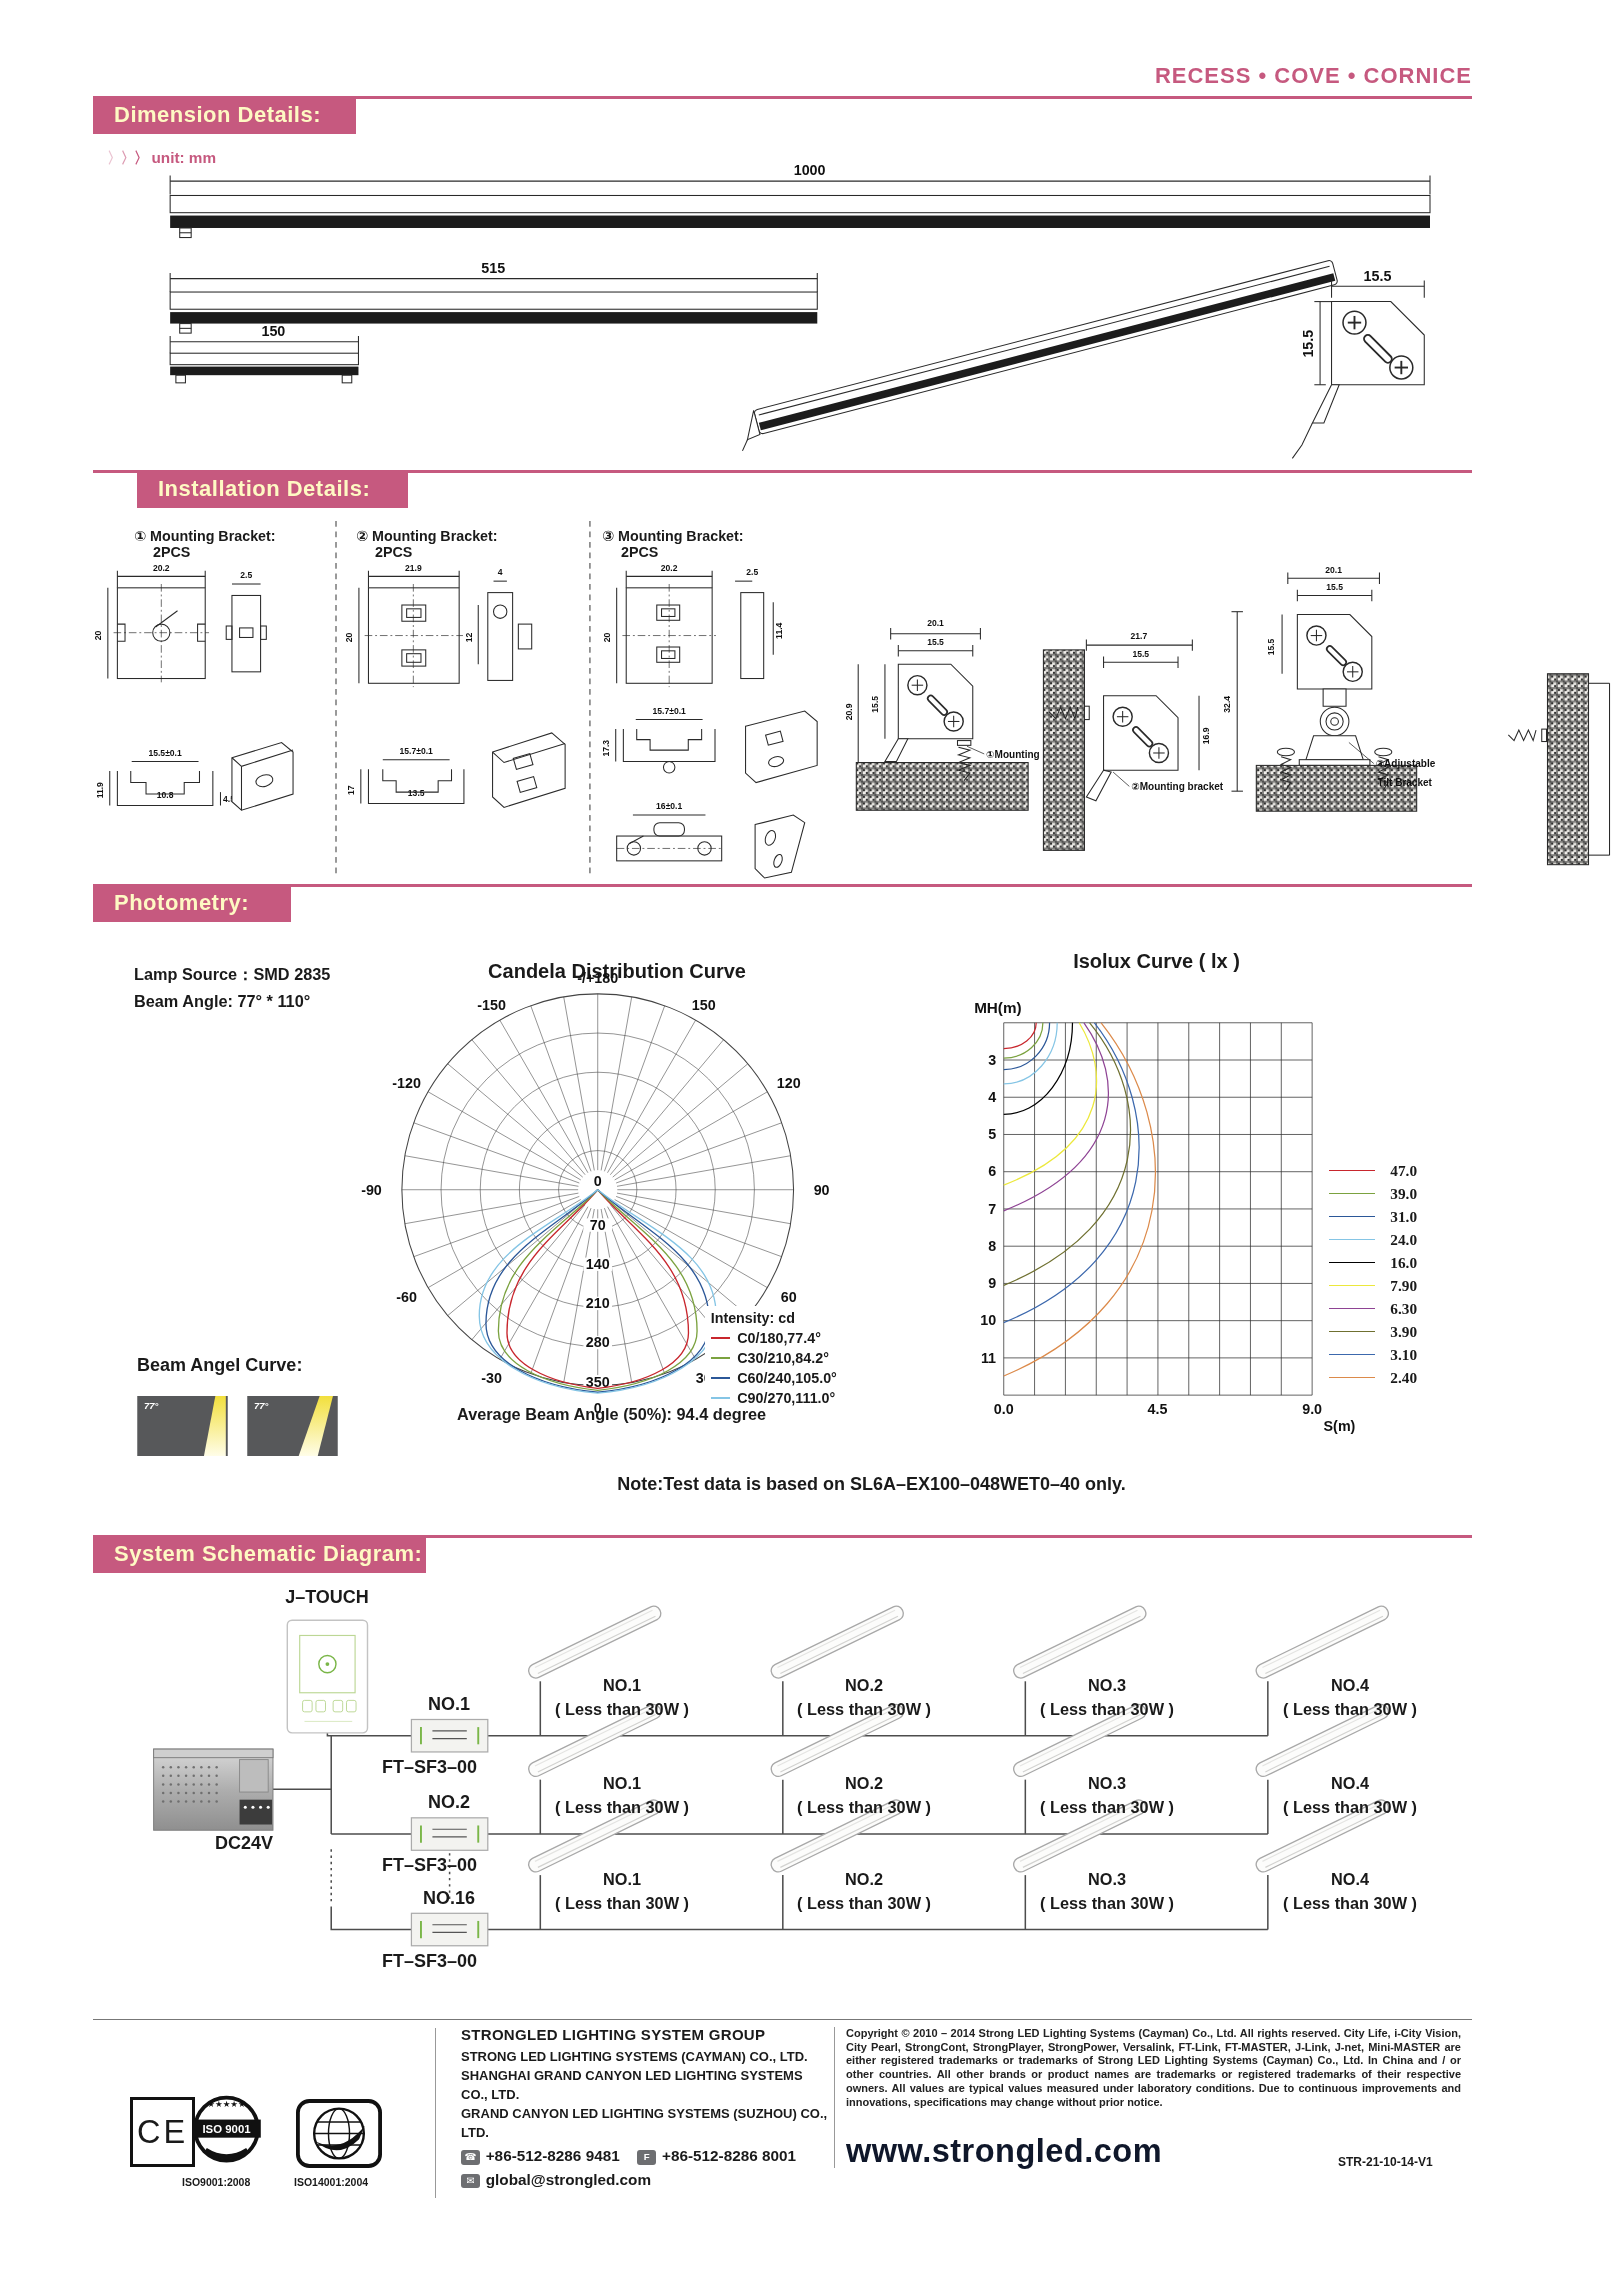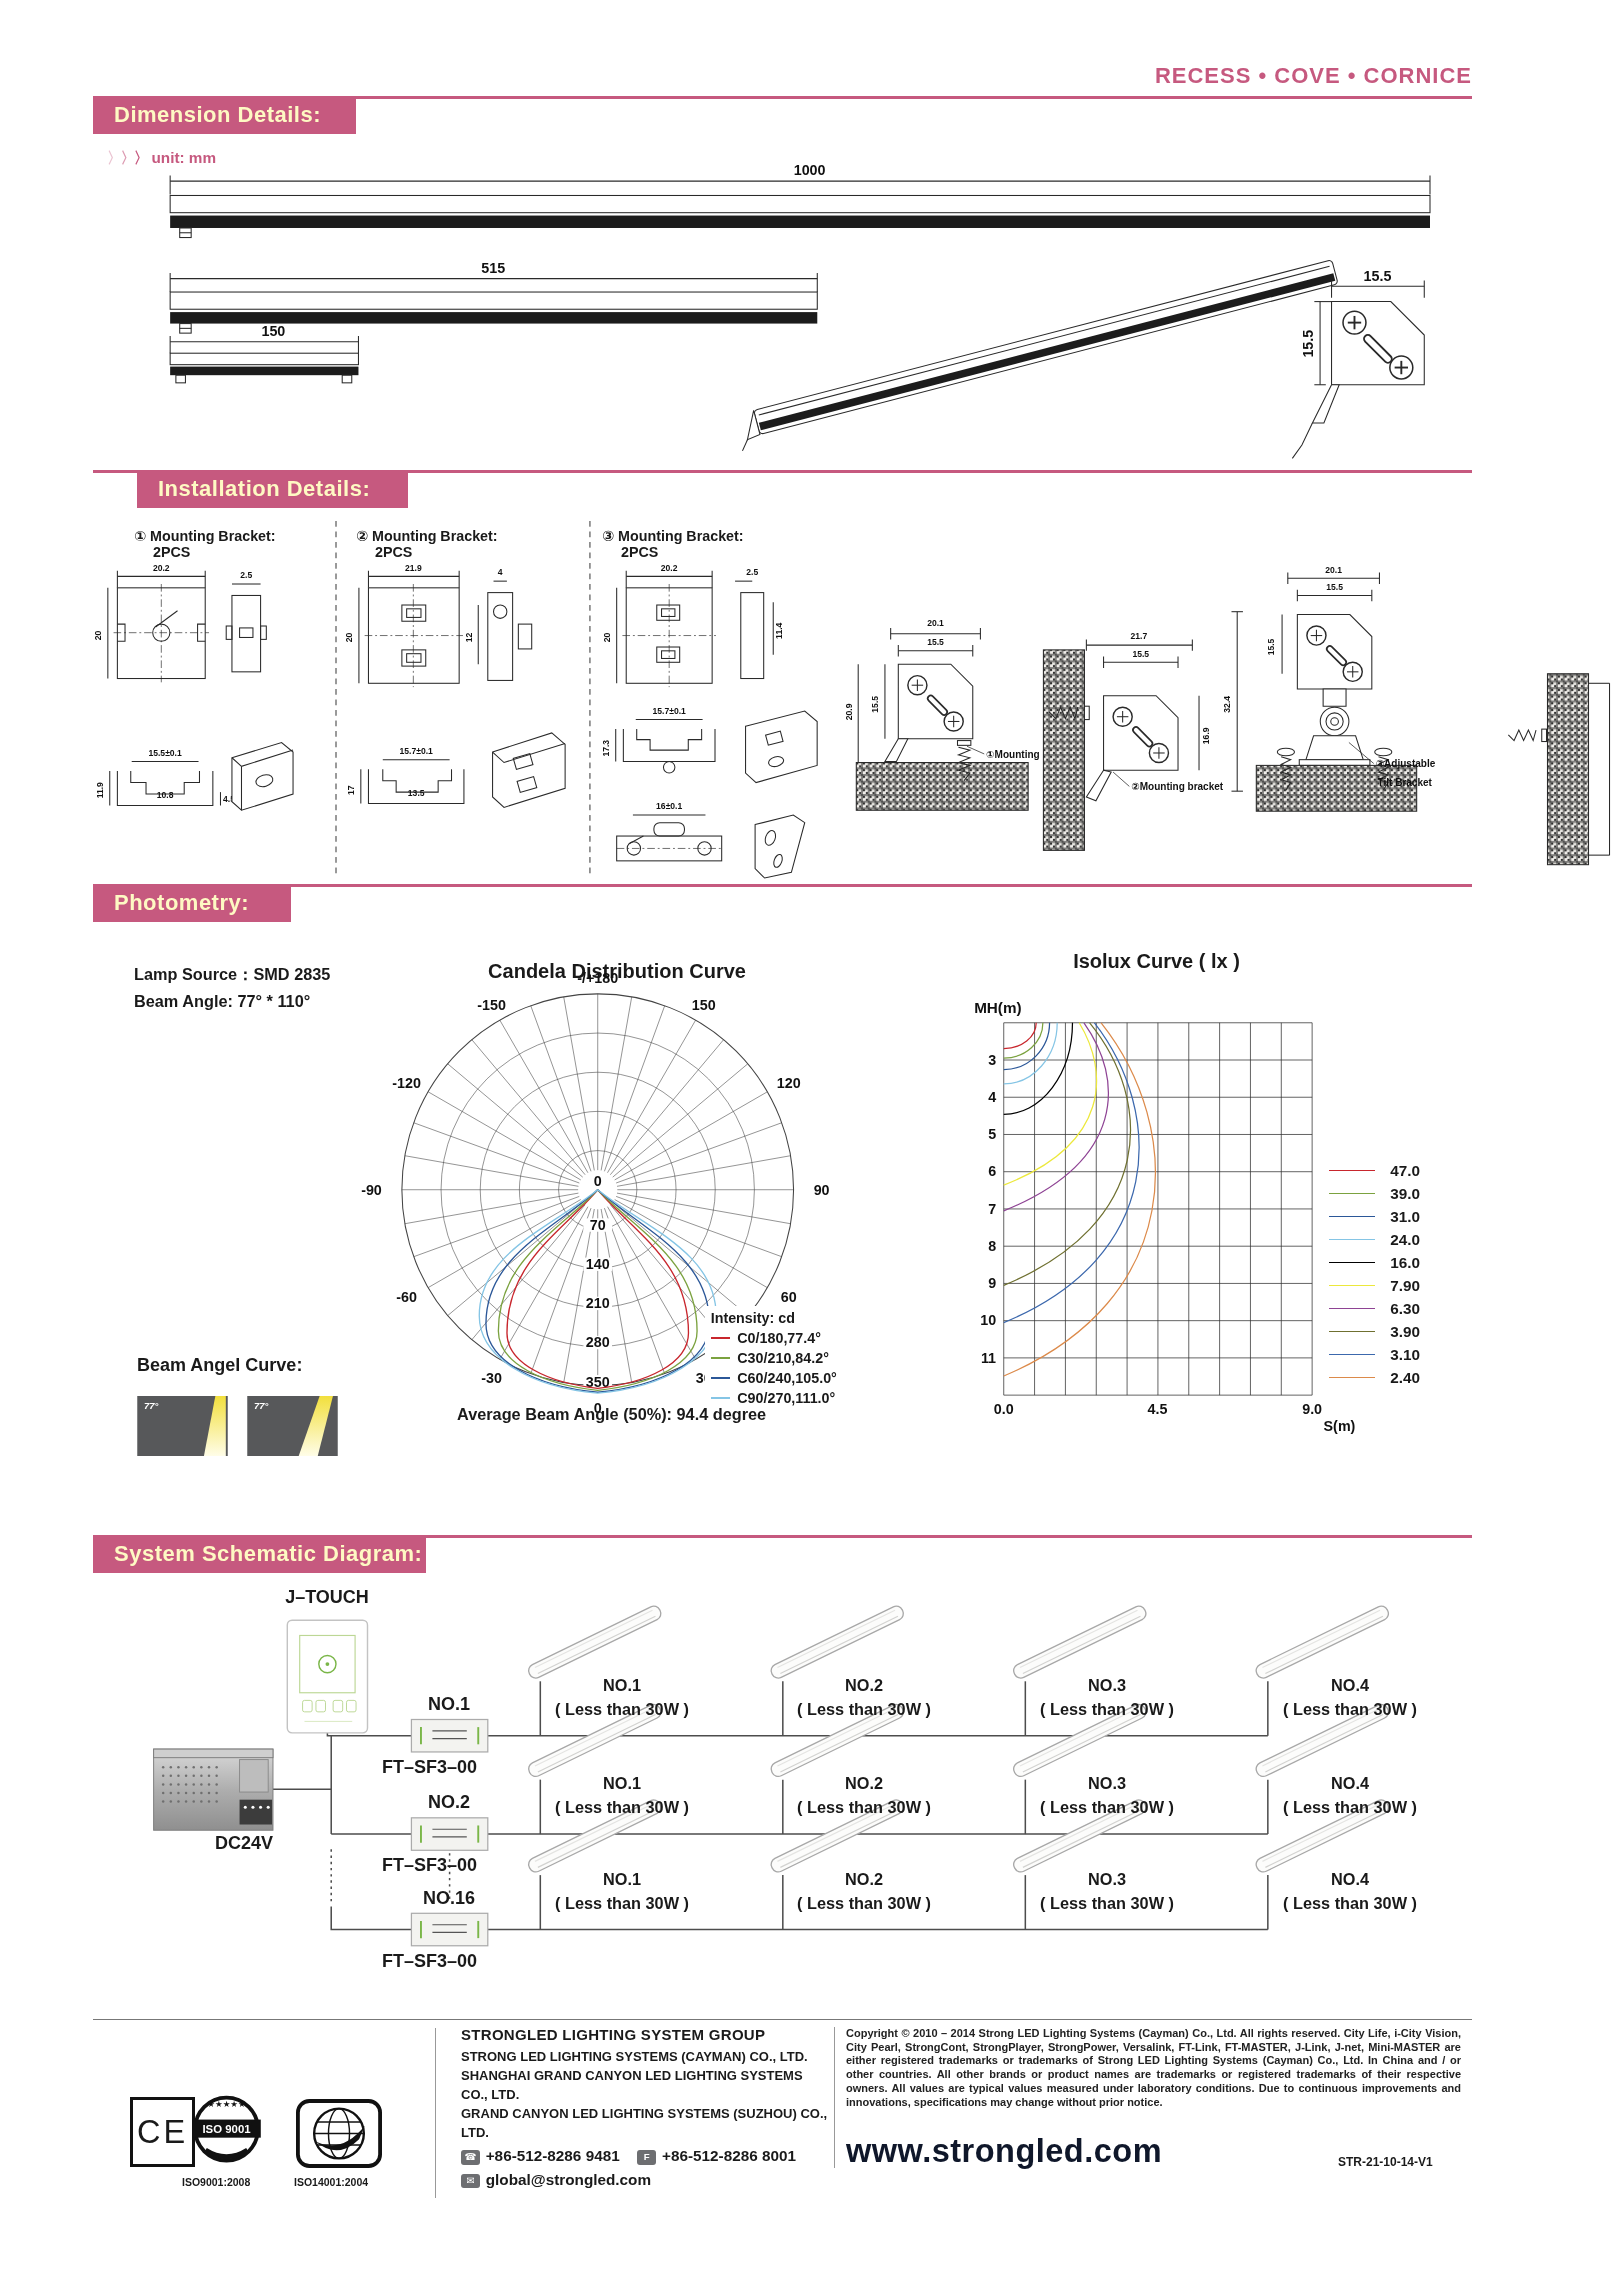--- a/index.html
+++ b/index.html
@@ -13,21 +13,21 @@
   .pinktx{font-weight:bold;}
   .dimsvg text{font-weight:bold;fill:#111;}
   .dt{font-size:9px;text-anchor:middle;}
   .dtm{font-size:15px;text-anchor:middle;}
   .lightlbl{width:182px;text-align:center;font-size:16.3px;font-weight:bold;line-height:24px;}
   .ctlbl{width:96px;text-align:center;font-size:18px;font-weight:bold;}
   .ctmodel{font-size:18px;font-weight:bold;}
   .legend{background:#fff;font-size:14.3px;font-weight:bold;line-height:20px;}
   .legend .row{display:flex;align-items:center;}
   .legend .sw{display:inline-block;width:19px;height:1.9px;margin-right:7.6px;}
-  .ilegend{font-size:15.3px;font-weight:bold;line-height:23px;}
+  .ilegend{font-size:15.3px;font-weight:bold;line-height:23px;font-family:Liberation Serif, serif;}
   .ilegend .row{display:flex;align-items:center;height:23px;}
   .ilegend .sw{display:inline-block;width:46px;height:1.9px;margin-right:15.3px;}
   .beambox{width:91px;height:60px;position:absolute;}
   .ft-co{font-size:13px;font-weight:bold;line-height:19px;}
   .ft-ad{font-size:13px;font-weight:bold;line-height:18px;}
   .ic{display:inline-block;width:19px;height:14.3px;background:#6d6e71;color:#fff;
       font-size:9.6px;line-height:14.3px;text-align:center;border-radius:2.9px;margin-right:5.7px;vertical-align:middle;}
   .copy{width:615px;font-size:11px;line-height:13.7px;text-align:justify;font-weight:bold;color:#222;}
   svg{overflow:visible;}
   svg text{font-family:"Liberation Sans","DejaVu Sans",sans-serif;}
@@ -499,20 +499,21 @@
           </linearGradient>
         </defs>
       <rect width="95" height="63" fill="#57585a"></rect>
       <polygon points="76,0 90,0 74,63 54,63" fill="url(#beamg2)"></polygon>
       <text x="7" y="14" fill="#fff" font-size="10" font-weight="bold" font-style="italic">77°</text>
     </svg>
   </div>
 
   <div class="abs" style="left:457px;top:1405px;font-size:16.3px;font-weight:bold;">Average Beam Angle (50%): 94.4 degree</div>
 
+  <div class="abs" style="left:489px;top:1474px;width:765px;text-align:center;font-size:18px;font-weight:bold;">Note:Test data is based on SL6A–EX100–048WET0–40 only.</div>
 
   <div class="abs" style="left:956px;top:950px;width:401px;text-align:center;font-size:20px;font-weight:bold;">Isolux Curve ( lx )</div>
 
   <svg class="abs" style="left:956px;top:994px;" width="401" height="449" viewBox="0 0 420 470" fill="none">
     <text x="19" y="20" font-size="16" font-weight="bold" fill="#111">MH(m)</text>
     <g id="iso-grid" stroke="#333" stroke-width=".8">
         <line x1="50" y1="30" x2="50" y2="420"></line>
         <line x1="50" y1="30" x2="373" y2="30"></line>
         <line x1="82.3" y1="30" x2="82.3" y2="420"></line>
         <line x1="50" y1="69" x2="373" y2="69"></line>

